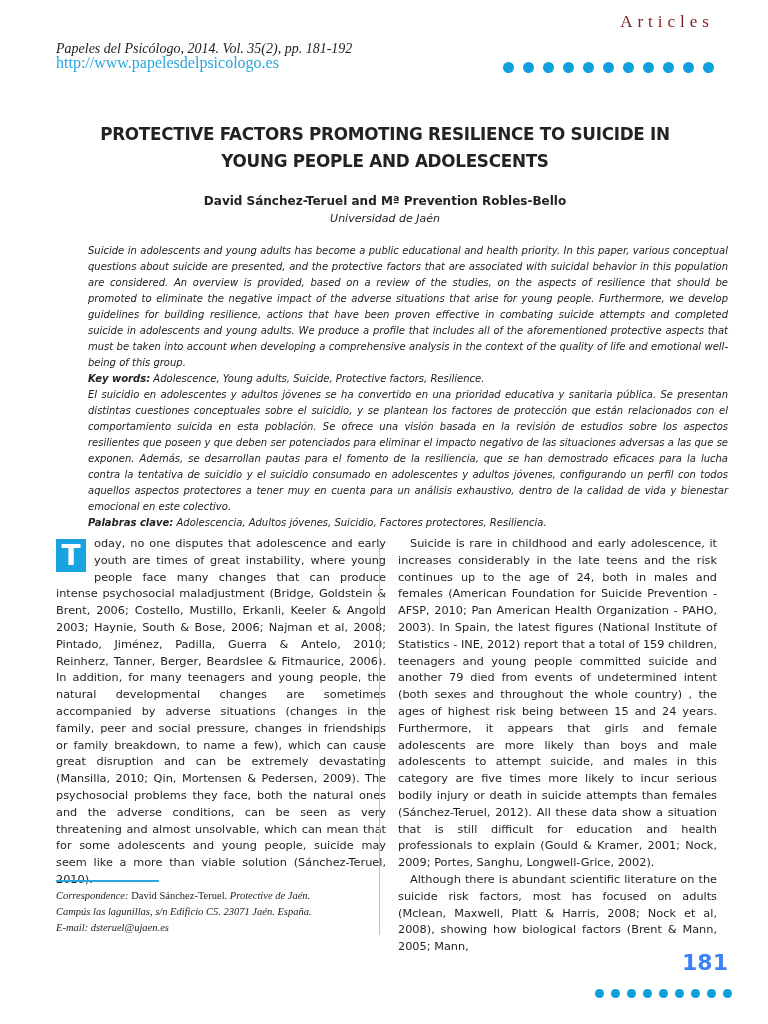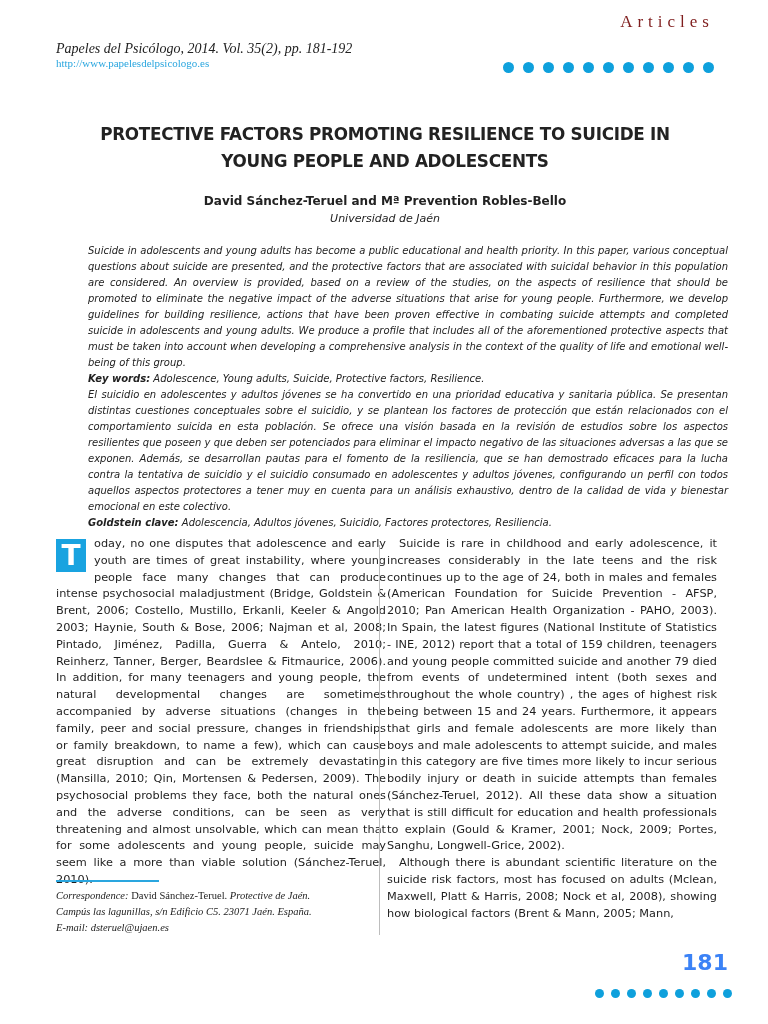--- a/index.html
+++ b/index.html
@@ -1,41 +1,41 @@
 <!DOCTYPE html>
 <html><head>
 <meta charset="utf-8">
 <style>
   * { box-sizing: border-box; margin: 0; padding: 0; }
   html, body { width: 768px; height: 1024px; background: #ffffff; overflow: hidden; }
   body { position: relative; font-family: "DejaVu Sans", sans-serif; color: #1a1a1a; }
 
   .journal-info { position: absolute; left: 56px; top: 42px; font-family: "Liberation Serif", serif; font-style: italic; font-size: 14px; color: #222; line-height: 14px; }
-  .journal-url { position: absolute; left: 56px; top: 56px; font-family: "Liberation Serif", serif; font-size: 11px; color: #2aa6df; line-height: 14px; }
+  .journal-url { position: absolute; left: 56px; top: 56px; font-family: "Liberation Serif", serif; font-size: 16px; color: #2aa6df; line-height: 14px; }
 
   .section-label { position: absolute; right: 54px; top: 12px; font-family: "Liberation Serif", serif; font-size: 17px; letter-spacing: 5px; color: #7f1d1d; }
   .dots { position: absolute; display: flex; gap: 9px; }
   .dots .dot { width: 11px; height: 11px; border-radius: 50%; background: #0ea0dc; }
   .dots-top { right: 54px; top: 62px; }
   .dots-bottom { right: 36px; top: 989px; gap: 7px; }
   .dots-bottom .dot { width: 9px; height: 9px; }
 
   .title { position: absolute; left: 60px; width: 650px; top: 121px; text-align: center; font-family: "DejaVu Sans", sans-serif; font-weight: bold; font-size: 17.5px; line-height: 27px; color: #222; letter-spacing: -0.3px; transform: scaleX(0.96); }
   .authors { position: absolute; left: 60px; width: 650px; top: 194px; text-align: center; font-weight: bold; font-size: 12px; color: #222; }
   .affiliation { position: absolute; left: 60px; width: 650px; top: 212px; text-align: center; font-style: italic; font-size: 11px; color: #222; }
 
   .abstract { position: absolute; left: 88px; width: 640px; font-style: italic; font-size: 10px; line-height: 16px; text-align: justify; color: #222; }
   .abstract-en { top: 243px; }
   .abstract-es { top: 387px; }
   .kw-label { font-weight: bold; font-style: italic; }
 
   .col { position: absolute; top: 536px; width: 330px; font-size: 11.3px; line-height: 16.8px; text-align: justify; color: #1e1e1e; }
   .col-left { left: 56px; }
   .col-right { left: 387px; width: 330px; }
-  .col p.indent { text-indent: 12px; }
+  .col p.indent { text-indent: 12px; margin-left: 11px; }
 
   .dropcap { float: left; width: 30px; height: 33px; background: #19a3e0; color: #fff; font-weight: bold; font-size: 28px; line-height: 33px; text-align: center; margin: 3px 8px 0 0; }
 
   .divider { position: absolute; left: 379px; top: 545px; width: 1px; height: 390px; background: #bdbdbd; }
 
   .corr-rule { position: absolute; left: 56px; top: 880px; width: 103px; height: 2px; background: #2aa6df; }
   .correspondence { position: absolute; left: 56px; top: 888px; width: 320px; font-family: "Liberation Serif", serif; font-size: 10.5px; line-height: 16px; color: #222; }
   .correspondence .it { font-style: italic; }
 
   .page-number { position: absolute; right: 40px; top: 950px; font-weight: bold; font-size: 22px; color: #3b82f6; }
@@ -69,21 +69,21 @@
 <div class="affiliation">Universidad de Jaén</div>
 
 <div class="abstract abstract-en">
   <span>Suicide in adolescents and young adults has become a public educational and health priority. In this paper, various conceptual questions about suicide are presented, and the protective factors that are associated with suicidal behavior in this population are considered. An overview is provided, based on a review of the studies, on the aspects of resilience that should be promoted to eliminate the negative impact of the adverse situations that arise for young people. Furthermore, we develop guidelines for building resilience, actions that have been proven effective in combating suicide attempts and completed suicide in adolescents and young adults. We produce a profile that includes all of the aforementioned protective aspects that must be taken into account when developing a comprehensive analysis in the context of the quality of life and emotional well-being of this group.</span><br>
   <span class="kw-label">Key words:</span>
   <span>Adolescence, Young adults, Suicide, Protective factors, Resilience.</span>
 </div>
 
 <div class="abstract abstract-es">
   <span>El suicidio en adolescentes y adultos jóvenes se ha convertido en una prioridad educativa y sanitaria pública. Se presentan distintas cuestiones conceptuales sobre el suicidio, y se plantean los factores de protección que están relacionados con el comportamiento suicida en esta población. Se ofrece una visión basada en la revisión de estudios sobre los aspectos resilientes que poseen y que deben ser potenciados para eliminar el impacto negativo de las situaciones adversas a las que se exponen. Además, se desarrollan pautas para el fomento de la resiliencia, que se han demostrado eficaces para la lucha contra la tentativa de suicidio y el suicidio consumado en adolescentes y adultos jóvenes, configurando un perfil con todos aquellos aspectos protectores a tener muy en cuenta para un análisis exhaustivo, dentro de la calidad de vida y bienestar emocional en este colectivo.</span><br>
-  <span class="kw-label">Goldstein clave:</span>
+  <span class="kw-label">Palabras clave:</span>
   <span>Adolescencia, Adultos jóvenes, Suicidio, Factores protectores, Resiliencia.</span>
 </div>
 
 <div class="col col-left">
   <p>
     <span class="dropcap">T</span><span>oday, no one disputes that adolescence and early youth are times of great instability, where young people face many changes that can produce intense psychosocial maladjustment (Bridge, Goldstein &amp; Brent, 2006; Costello, Mustillo, Erkanli, Keeler &amp; Angold 2003; Haynie, South &amp; Bose, 2006; Najman et al, 2008; Pintado, Jiménez, Padilla, Guerra &amp; Antelo, 2010; Reinherz, Tanner, Berger, Beardslee &amp; Fitmaurice, 2006). In addition, for many teenagers and young people, the natural developmental changes are sometimes accompanied by adverse situations (changes in the family, peer and social pressure, changes in friendships or family breakdown, to name a few), which can cause great disruption and can be extremely devastating (Mansilla, 2010; Qin, Mortensen &amp; Pedersen, 2009). The psychosocial problems they face, both the natural ones and the adverse conditions, can be seen as very threatening and almost unsolvable, which can mean that for some adolescents and young people, suicide may seem like a more than viable solution (Sánchez-Teruel, 2010).</span>
   </p>
 </div>
 
 <div class="divider"></div>

